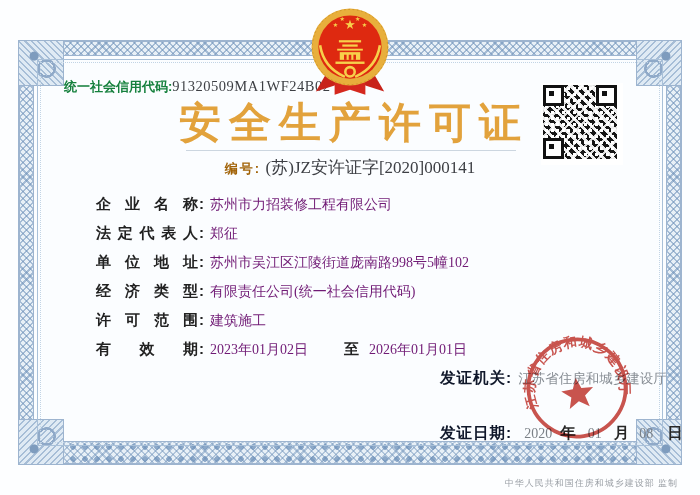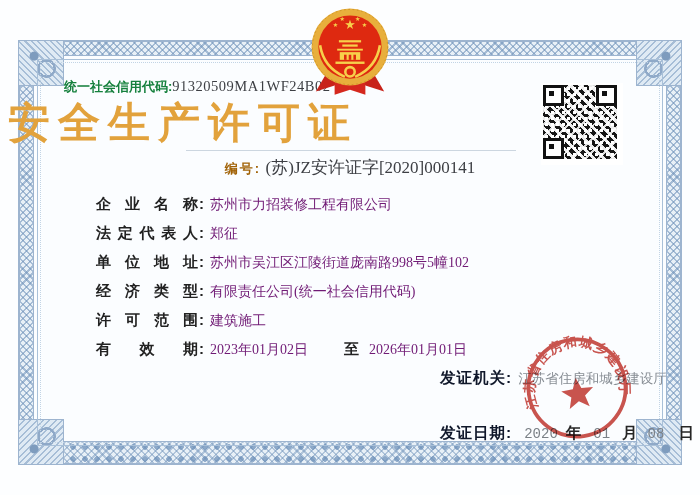--- a/index.html
+++ b/index.html
@@ -30,21 +30,21 @@
         box-shadow:inset 0 0 0 1px #9db4cf;}
   .corner-tl{left:-1px;top:-1px;} .corner-tr{right:-1px;top:-1px;transform:scaleX(-1);}
   .corner-bl{left:-1px;bottom:-1px;transform:scaleY(-1);} .corner-br{right:-1px;bottom:-1px;transform:scale(-1,-1);}
   .inner-line{position:absolute;inset:18px;border:1px solid #a9c0d8;pointer-events:none;}
   .inner-line2{position:absolute;inset:21px;border:1px dotted #c2d4e5;pointer-events:none;}
   
   .emblem{position:absolute;left:306px;top:6px;width:88px;height:94px;z-index:5;}
   .credit{position:absolute;left:64px;top:77px;z-index:4;white-space:nowrap;}
   .credit .lab{font-size:13px;font-weight:700;color:#15803d;text-align:center;}
   .credit .val{font-family:"Liberation Serif","DejaVu Serif",serif;font-size:14.5px;color:#3d3f44;letter-spacing:.5px;}
-  .title{position:absolute;left:0;right:0;top:95px;text-align:left;font-size:42px;font-weight:700;
+  .title{position:absolute;left:0;right:0;top:95px;text-align:center;font-size:42px;font-weight:700;
          letter-spacing:8px;text-indent:8px;z-index:4;}
   .title-underline{position:absolute;left:186px;top:150px;width:330px;height:1px;background:#ccd6e0;z-index:4;}
   .number-line{position:absolute;left:0;right:0;top:156px;text-align:center;z-index:4;white-space:nowrap;}
   .number-line .lab{font-size:13px;font-weight:700;color:#a16207;letter-spacing:2px;}
   .number-line .val{font-family:"Liberation Serif","DejaVu Serif",serif;font-size:17px;color:#3d3f44;}
   
   .qr-wrap{position:absolute;left:541px;top:83px;width:78px;height:78px;background:#fff;padding:2px;z-index:4;}
   .qr{position:relative;width:74px;height:74px;
       background-color:#fff;
       background-image:
@@ -60,21 +60,21 @@
   .row{display:flex;align-items:baseline;height:29px;white-space:nowrap;}
   .f-label{display:inline-flex;justify-content:space-between;width:102px;font-size:15px;font-weight:700;color:#222;}
   .f-colon{font-weight:700;color:#222;margin:0 6px 0 1px;font-size:15px;}
   .f-value{font-family:"Liberation Serif","DejaVu Serif",serif;font-size:14px;color:#701a75;margin-top:20px;}
   .f-to{font-weight:700;color:#222;font-size:15px;margin:0 10px 0 36px;}
   
   .issuer-row{position:absolute;left:440px;top:368px;display:flex;align-items:baseline;z-index:3;white-space:nowrap;}
   .issuer-row .lab,.date-row .lab{font-size:15.5px;font-weight:700;color:#0f172a;letter-spacing:1px;}
   .issuer-row .val{font-family:"Liberation Serif","DejaVu Serif",serif;font-size:13.5px;color:#878d94;margin-left:6px;}
   .date-row{position:absolute;left:440px;top:402px;display:flex;align-items:baseline;z-index:3;white-space:nowrap;}
-  .date-row .num{font-family:Liberation Mono, monospace;font-size:14px;color:#7b8187;margin-top:24px;}
+  .date-row .num{font-family:Liberation Serif, serif;font-size:14px;color:#7b8187;margin-top:24px;}
   .date-row .unit{font-size:15.5px;font-weight:700;color:#262626;}
   .d1{margin-left:12px;} .d2{margin-left:8px;} .d3{margin-left:12px;} .d4{margin-left:12px;}
   .d5{margin-left:10px;} .d6{margin-left:14px;}
   .seal{position:absolute;left:521px;top:332px;width:112px;height:112px;z-index:6;
         mix-blend-mode:multiply;opacity:.88;}
   .footer{position:absolute;right:22px;top:477px;font-family:"Liberation Serif","DejaVu Serif",serif;
           font-size:9px;color:#9a9fa5;letter-spacing:1px;z-index:4;}
 </style>
 </head>
 <body>
@@ -223,14 +223,15 @@
     <g transform="rotate(-8 60 60)">
       <circle cx="60" cy="60" r="52" fill="none" stroke="#c43c35" stroke-width="4"></circle>
       <path id="sealArc" d="M 17 78 A 46 46 0 1 1 103 78" fill="none"></path>
       <text fill="#c43c35" font-size="14.5" font-weight="bold" letter-spacing="1">
         <textPath href="#sealArc" startOffset="50%" text-anchor="middle">江苏省住房和城乡建设厅</textPath>
       </text>
       <polygon points="60,49 64.6,60.7 77.2,61.3 67.4,69.2 70.8,81.3 60,74.4 49.2,81.3 52.6,69.2 42.8,61.3 55.4,60.7" fill="#c43c35"></polygon>
     </g>
   </svg>
 
+  <div class="footer">中华人民共和国住房和城乡建设部 监制</div>
 
 </div>
 
 </body></html>

